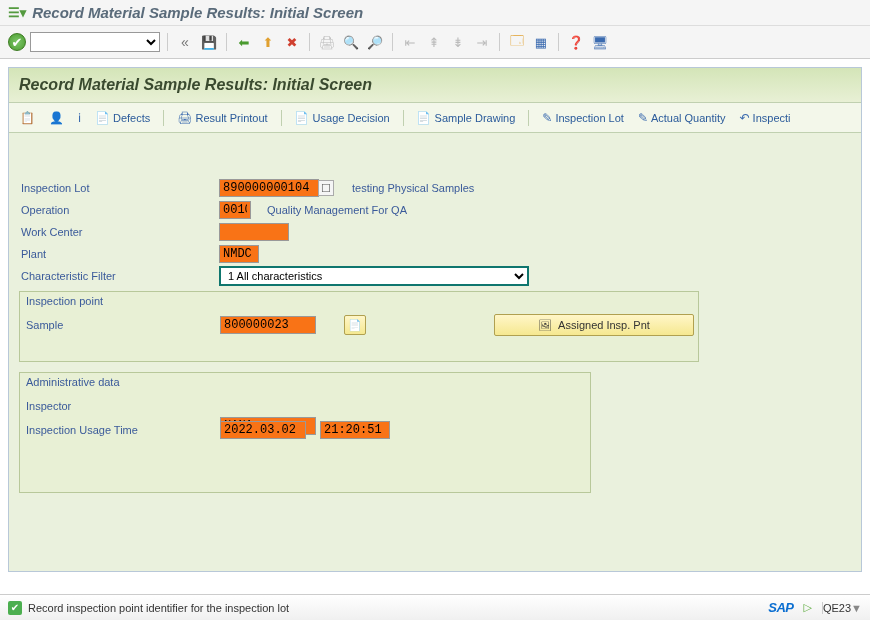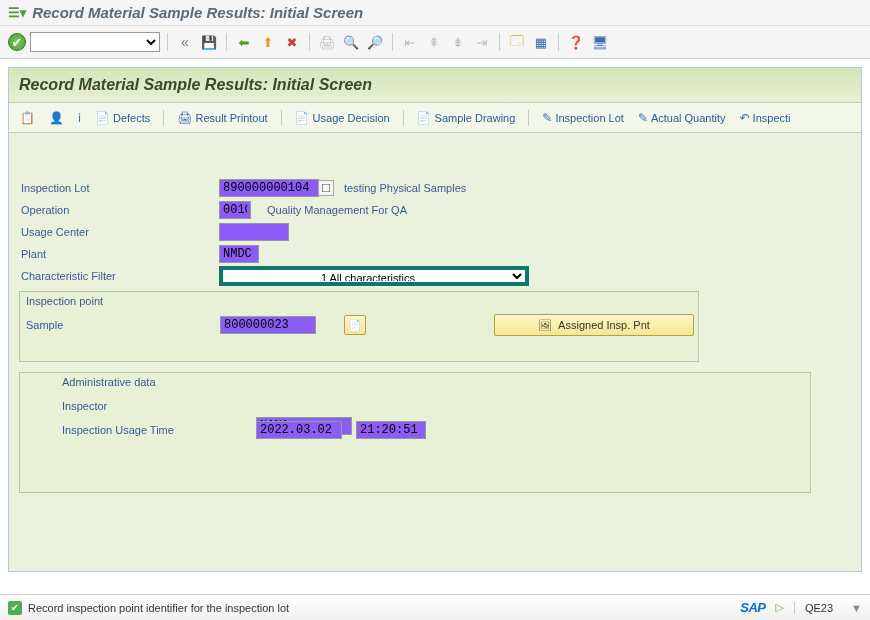--- a/index.html
+++ b/index.html
@@ -113,41 +113,40 @@
     width: 200px;
     color: #3a5a9a;
     padding-left: 2px;
   }
   .form-input {
     font-family: 'Courier New', monospace;
     font-size: 12px;
     border: 1px solid #999;
     padding: 1px 3px;
     height: 18px;
-    background:#8b5cf6;
-  }
-  .form-text { padding-left: 10px; color:#3a5a9a; }
+    background:#f97316;
+  }
+  .form-text { padding-left: 18px; color:#3a5a9a; }
   .search-help {
     width: 16px; height:16px;
     border:1px solid #aaa;
     display:inline-flex;
     align-items:center; justify-content:center;
     background:#f5f5f5;
     margin-left:-1px;
     color:#555;
     font-size:11px;
   }
   .char-filter {
-    border:4px solid #0f766e;
+    border:2px solid #0f766e;
     background:#fff;
     font-size:11px;
     height:20px;
     padding:1px 3px;
     width: 310px;
-    text-align: center;
   }
   .group-box {
     border: 1px solid #b8c89a;
     background: #e8f0d5;
     margin: 4px 4px 10px 0;
     padding-bottom: 24px;
   }
   .group-title {
     color: #3a5a9a;
     font-size: 11px;
@@ -200,21 +199,21 @@
     background:#4caf50;
     border-radius:2px;
     color:#fff;
     display:inline-flex;
     align-items:center; justify-content:center;
     font-size:10px;
     margin-right:6px;
   }
   .status-right { margin-left:auto; display:flex; align-items:center; gap:10px; }
   .sap-logo { color:#0a6ed1; font-weight:bold; font-size:13px; font-style:italic; letter-spacing:-0.5px;margin-left:48px;}
-  .tcode { display:flex; align-items:center; gap:18px; border-left:1px solid #ccc; padding-left:10px;}
+  .tcode { display:flex; align-items:center; gap:0; border-left:1px solid #ccc; }
 </style>
 </head>
 <body>
 
 <div class="top-title">
   <span class="menu-icon">☰▾</span>
   <span>Record Material Sample Results: Initial Screen</span>
 </div>
 
 <div class="system-toolbar">
@@ -298,21 +297,21 @@
       <input class="form-input" style="width: 100px;" value="890000000104">
       <span class="search-help">☐</span>
       <span class="form-text">testing Physical Samples</span>
     </div>
     <div class="form-row">
       <span class="form-label">Operation</span>
       <input class="form-input" style="width: 32px;" value="0010">
       <span class="form-text" style="padding-left:16px;">Quality Management For QA</span>
     </div>
     <div class="form-row">
-      <span class="form-label">Usage Center</span>
+      <span class="form-label">Work Center</span>
       <input class="form-input" style="width: 70px;" value="">
     </div>
     <div class="form-row">
       <span class="form-label">Plant</span>
       <input class="form-input" style="width: 40px;" value="NMDC">
     </div>
     <div class="form-row">
       <span class="form-label">Characteristic Filter</span>
       <select class="char-filter">
         <option>1 All characteristics</option>
@@ -325,21 +324,21 @@
         <span class="group-label">Sample</span>
         <input class="form-input" style="width: 96px;" value="800000023">
         <span class="doc-icon-btn">📄</span>
         <span class="assigned-btn">
           <span>🖼</span>
           <span>Assigned Insp. Pnt</span>
         </span>
       </div>
     </div>
 
-    <div class="group-box" style="width:792px; padding-bottom:50px;padding-left:36px;">
+    <div class="group-box" style="width:572px; padding-bottom:50px;">
       <div class="group-title">Administrative data</div>
       <div class="group-inner-row">
         <span class="group-label">Inspector</span>
         <input class="form-input" style="width: 96px; margin-top: 39px;" value="NANA">
       </div>
       <div class="group-inner-row">
         <span class="group-label">Inspection Usage Time</span>
         <input class="form-input" style="width: 86px;" value="2022.03.02">
         <span style="width:14px;"></span>
         <input class="form-input" style="width: 70px;" value="21:20:51">

